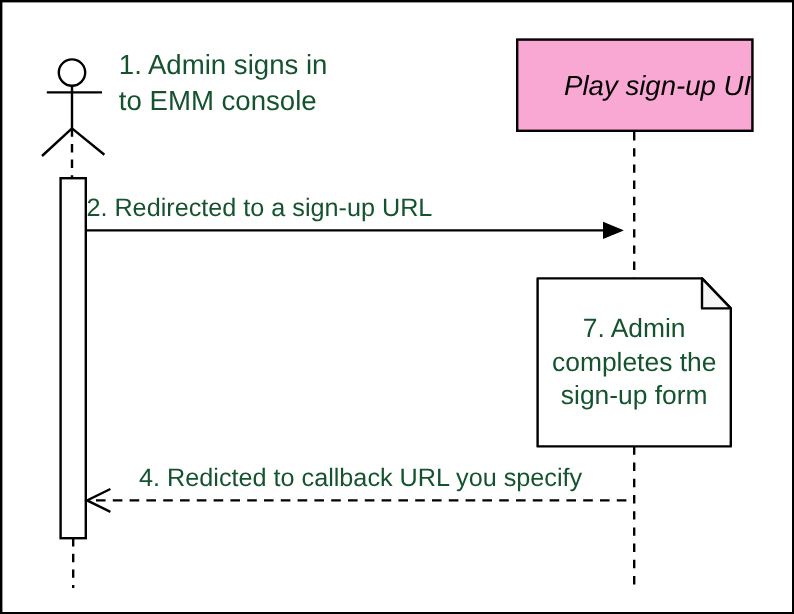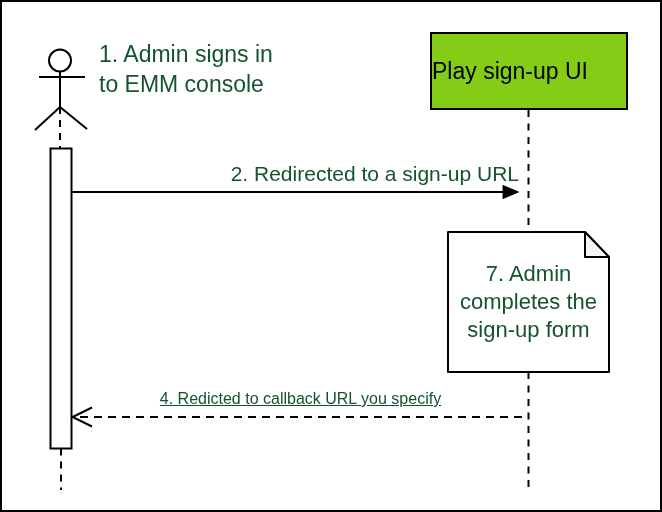--- a/index.html
+++ b/index.html
@@ -42,54 +42,54 @@
     text-align: left;
   }
   #play-box {
     position: absolute;
     left: 430px;
     top: 32px;
     width: 198px;
     height: 78px;
     box-sizing: border-box;
     border: 2px solid #000000;
-    background: #84cc16;
+    background: #f9a8d4;
     display: flex;
     align-items: center;
-    justify-content: flex-start;
+    justify-content: flex-end;
     font-size: 23px;
+    font-style: italic;
   }
   #msg2-label {
     left: 72px;
     top: 162px;
     width: 447px;
-    text-align: right;
+    text-align: left;
     font-size: 21px;
     line-height: 24px;
   }
   #note-label {
     left: 448px;
     top: 232px;
     width: 161px;
     height: 140px;
     display: flex;
     align-items: center;
     justify-content: center;
     text-align: center;
     font-size: 22px;
     line-height: 28px;
   }
   #msg4-label {
     left: 72px;
     top: 387px;
     width: 457px;
     text-align: center;
-    font-size: 16px;
+    font-size: 21px;
     line-height: 24px;
-    text-decoration: underline;
   }
 </style>
 </head>
 <body>
 
 <div class="canvas">
 
   <svg class="layer" width="662" height="512" viewBox="0 0 662 512">
 
     <g stroke="#000000" stroke-width="2" stroke-dasharray="7,6.5">

